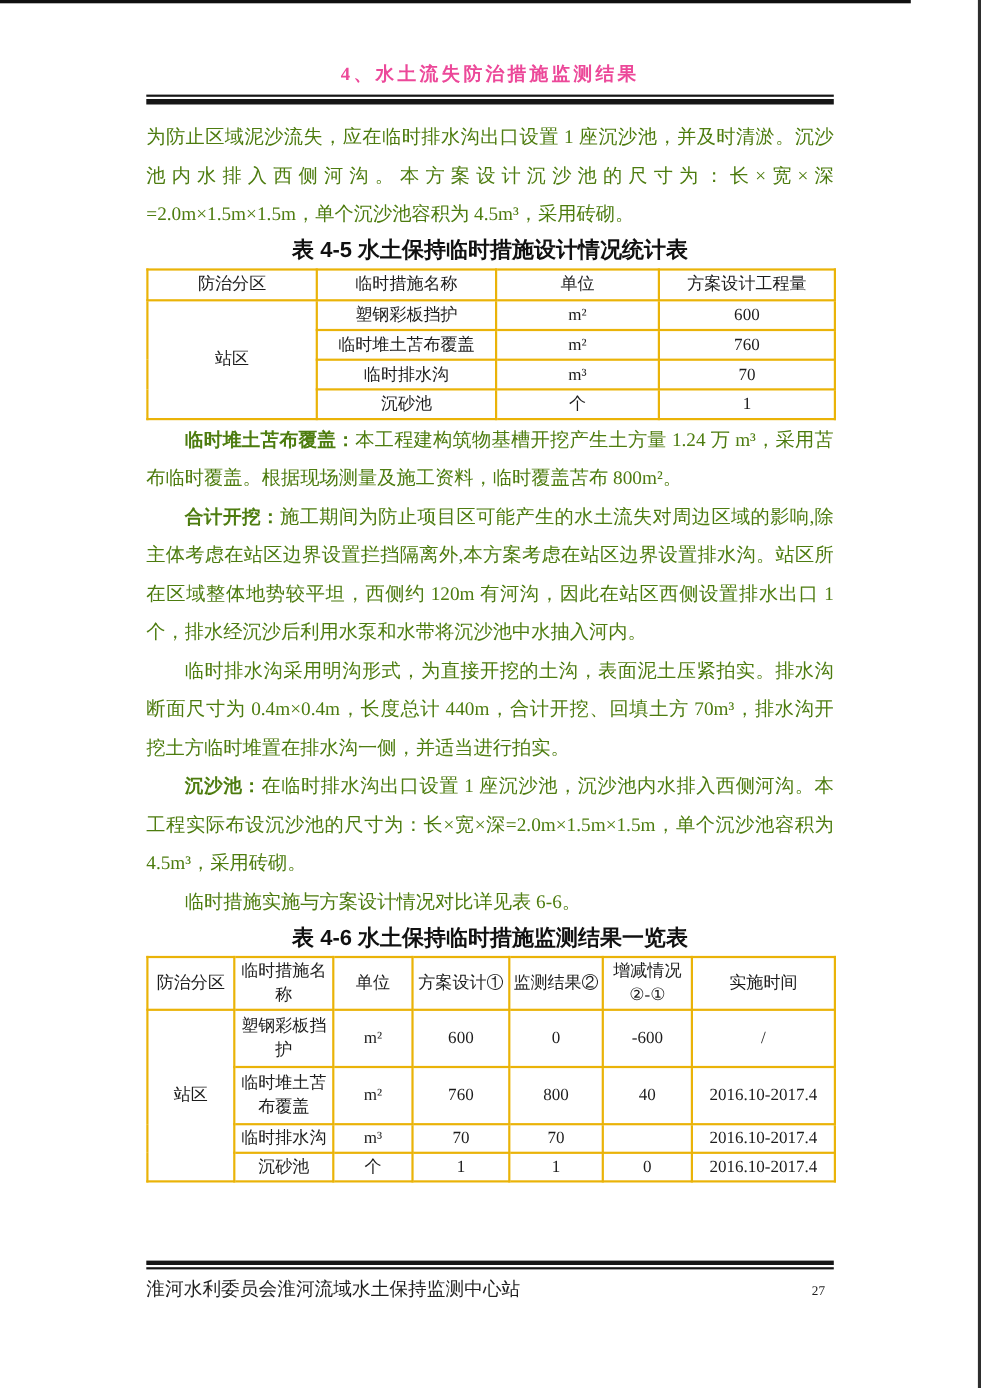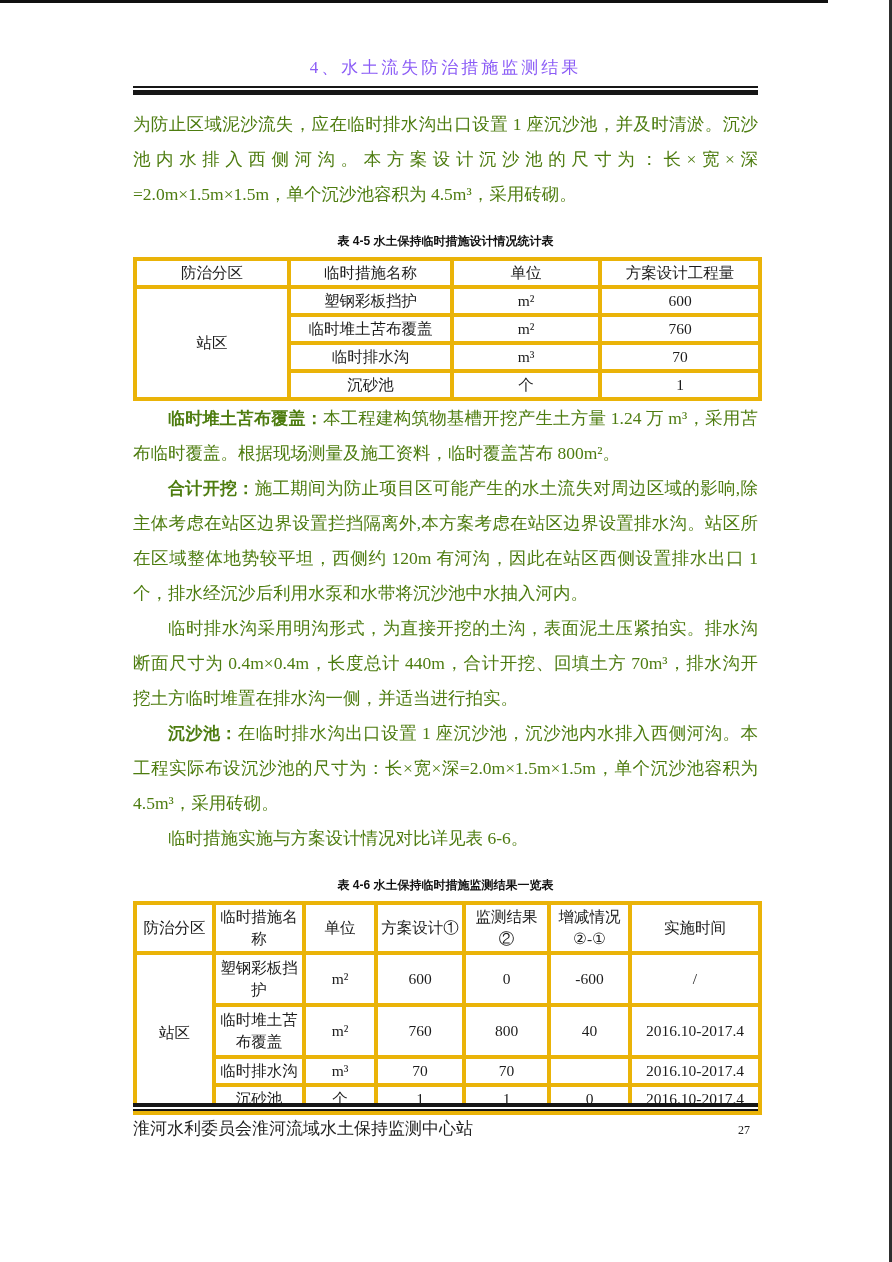--- a/index.html
+++ b/index.html
@@ -25,21 +25,22 @@
     position: absolute;
     left: 133px;
     width: 625px;
     top: 0;
   }
   .doc-header-title {
     margin-top: 56px;
     text-align: center;
     font-size: 17px;
     letter-spacing: 3px;
-    color: #8b5cf6;
+    color: #ec4899;
+    font-weight: bold;
   }
   .header-rule {
     margin-top: 7px;
     height: 2px;
     border-top: 2px solid #161616;
     border-bottom: 5px solid #161616;
     background: #ffffff;
   }
   .body-block { margin-top: 12px; }
   .body-p {
@@ -57,53 +58,53 @@
   }
   .section-heading {
     margin: 6px 0 4px 0;
     font-family: "Liberation Sans", "DejaVu Sans", sans-serif;
     font-weight: bold;
     font-size: 17px;
     line-height: 28px;
     color: #111;
   }
   .table-caption {
-    margin: 18px 0 5px 0;
+    margin: 5px 0 5px 0;
     text-align: center;
     font-family: "Liberation Sans", "DejaVu Sans", sans-serif;
     font-weight: bold;
-    font-size: 12px;
+    font-size: 20px;
     line-height: 22px;
     color: #111;
   }
   table.doc-table {
     border-collapse: collapse;
     width: 100%;
     table-layout: fixed;
     font-size: 15.5px;
     color: #1c1c1c;
   }
   table.doc-table th, table.doc-table td {
-    border: 4px solid #eab308;
+    border: 2px solid #eab308;
     text-align: center;
     vertical-align: middle;
     padding: 1px 2px;
     font-weight: normal;
     line-height: 22px;
   }
   table.t45 tr { height: 27px; }
   table.t45 tr.hdr { height: 28px; }
   table.t46 tr.hdr { height: 44px; }
   table.t46 tr.r2 { height: 52px; }
   .pre-line { white-space: pre-line; }
   .footer {
     position: absolute;
     left: 133px;
     width: 625px;
-    top: 1103px;
+    top: 1146px;
   }
   .footer-rule {
     height: 2px;
     border-top: 4px solid #161616;
     border-bottom: 2px solid #161616;
     background: #ffffff;
   }
   .footer-row {
     margin-top: 6px;
     display: flex;

